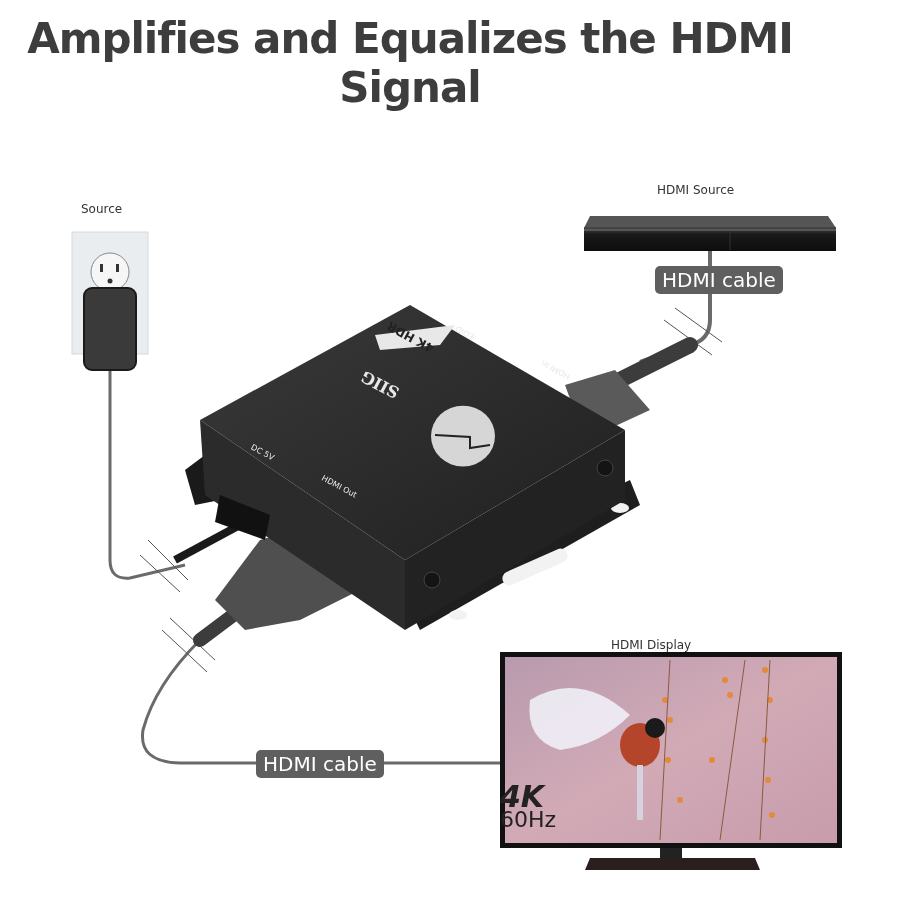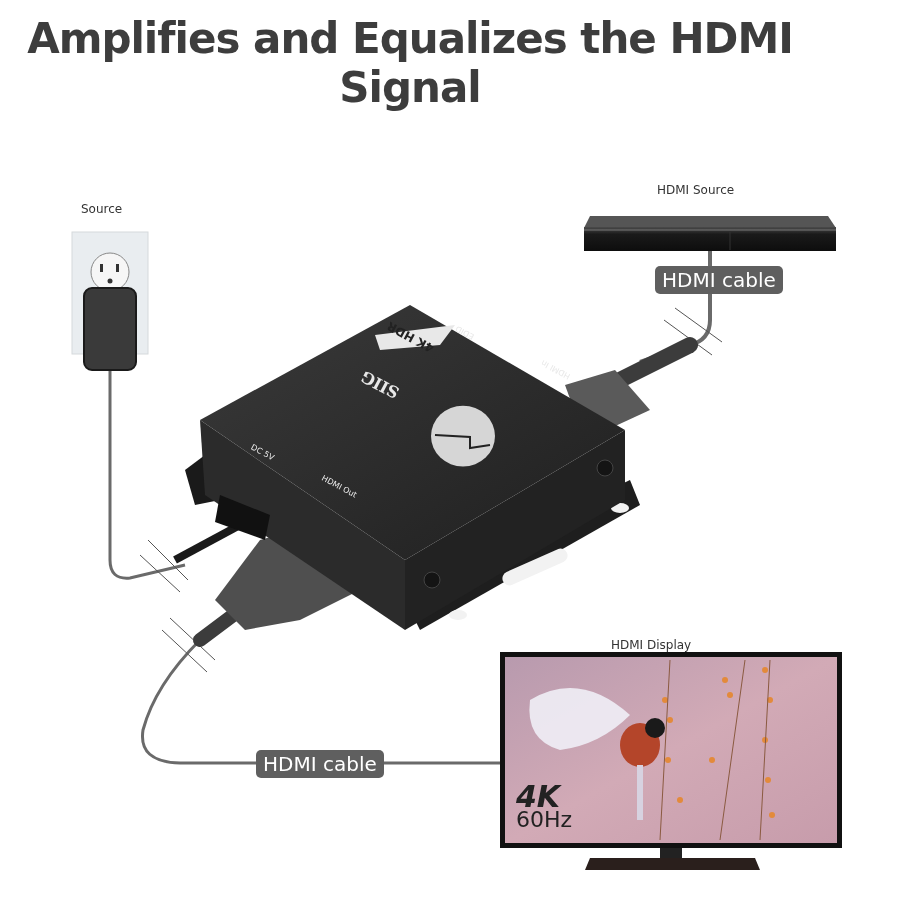--- a/index.html
+++ b/index.html
@@ -1,21 +1,21 @@
 <!DOCTYPE html>
 <html><head>
   <meta charset="utf-8">
   <style>
     html, body { margin: 0; padding: 0; background: #ffffff; }
     body { width: 900px; height: 900px; position: relative; overflow: hidden; font-family: "Liberation Sans", sans-serif; }
     .title { position: absolute; left: 0; top: 14px; width: 820px; text-align: center; font-family: "DejaVu Sans", sans-serif; font-weight: bold; font-size: 42px; color: #3d3d3d; letter-spacing: -1px; }
     .label { position: absolute; font-family: "DejaVu Sans", sans-serif; font-size: 12px; color: #333; white-space: nowrap; }
     .pill { position: absolute; background: #5f5f5f; color: #fff; font-family: "DejaVu Sans", sans-serif; font-size: 20px; padding: 2px 7px; border-radius: 5px; white-space: nowrap; }
     svg.diagram { position: absolute; left: 0; top: 0; }
-    .tv-badge { position: absolute; left: 516px; top: 783px; color: #222; }
+    .tv-badge { position: absolute; left: 500px; top: 783px; color: #222; }
     .tv-badge .big { font-family: "DejaVu Sans", sans-serif; font-weight: bold; font-style: italic; font-size: 30px; line-height: 28px; }
     .tv-badge .small { font-family: "DejaVu Sans", sans-serif; font-size: 22px; line-height: 18px; }
     .dev-text { position: absolute; color: #e8e8e8; font-family: "DejaVu Sans", sans-serif; font-size: 8px; white-space: nowrap; }
   </style>
 </head>
 <body>
 
 <div class="title">Amplifies and Equalizes the HDMI Signal</div>
 
 <svg class="diagram" width="900" height="900" viewBox="0 0 900 900">

